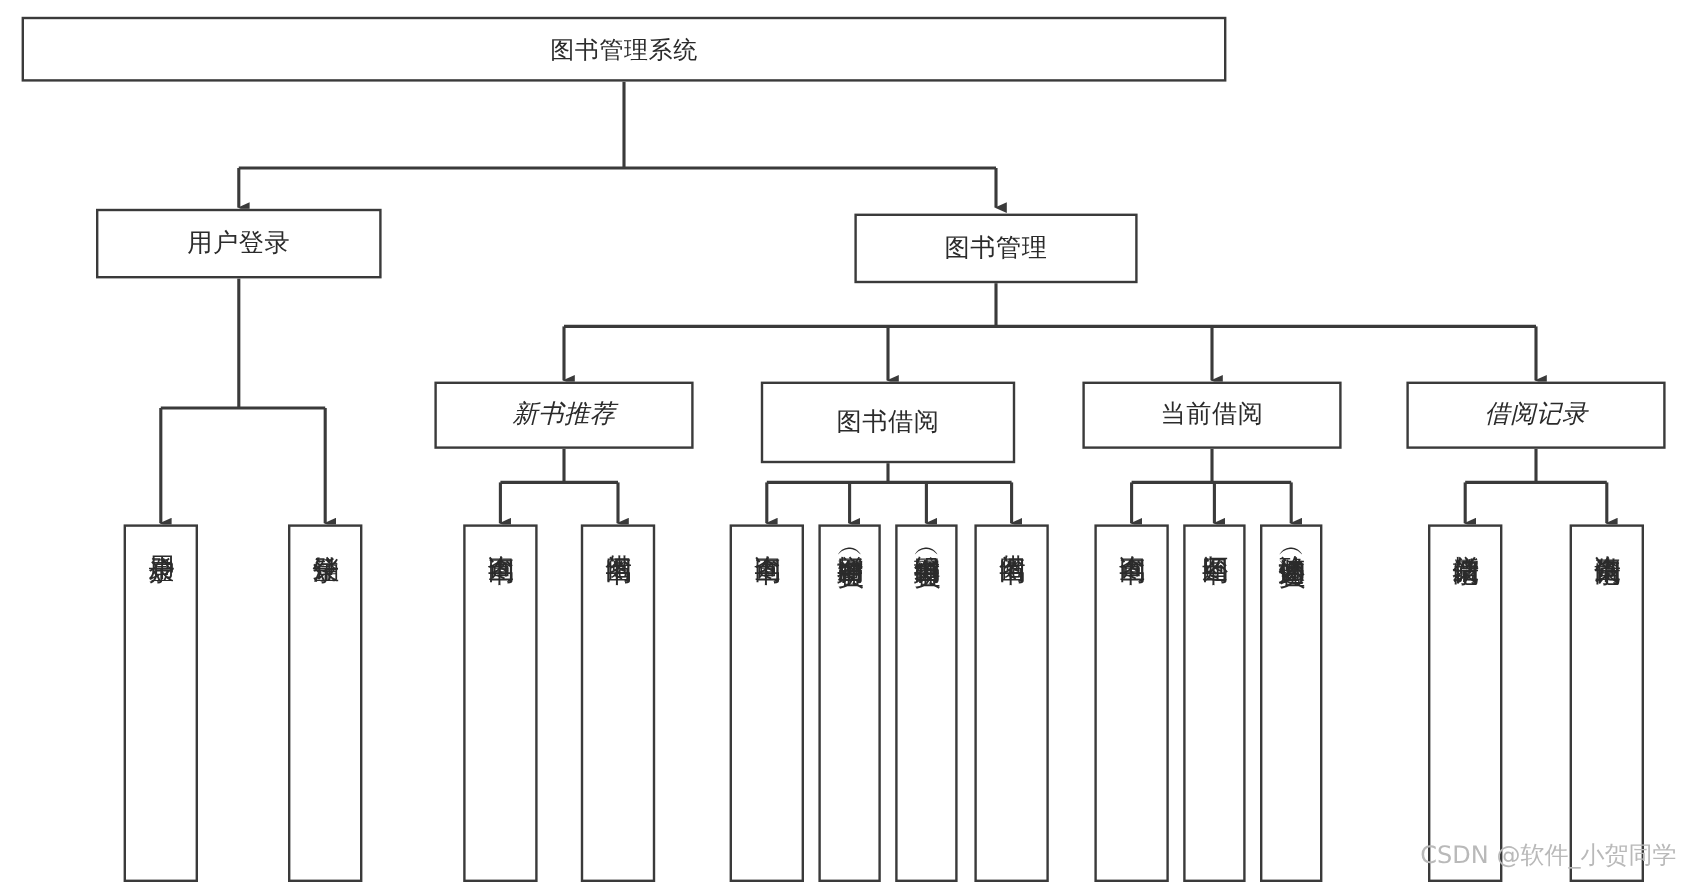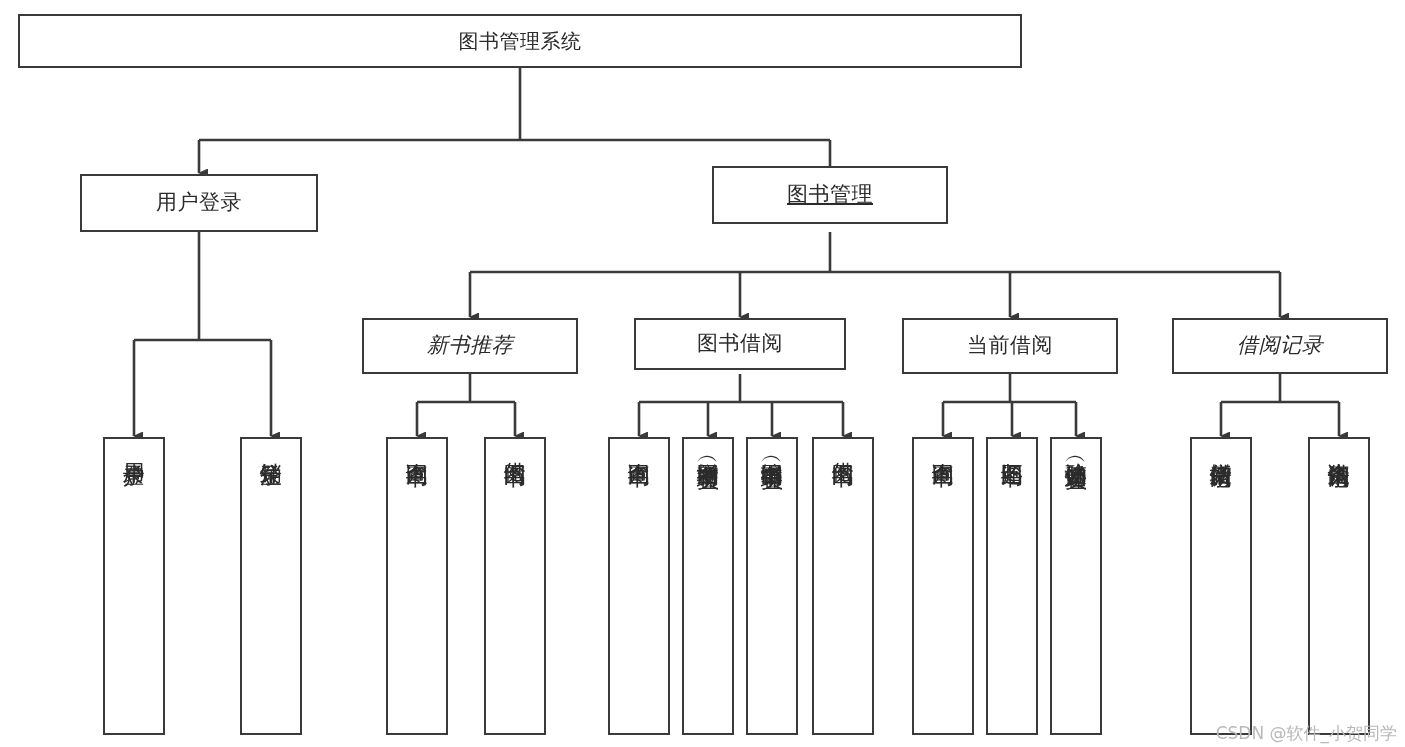--- a/index.html
+++ b/index.html
@@ -58,22 +58,22 @@
   .node.v .label {
     writing-mode: vertical-rl;
     text-orientation: upright;
     font-size: 22px;
     line-height: 1.06;
     letter-spacing: 1px;
   }
   .watermark {
     position: absolute;
     right: 8px;
-    bottom: 2px;
-    font-size: 17px;
+    bottom: 21px;
+    font-size: 20px;
     color: #b9b9b9;
     z-index: 6;
     white-space: nowrap;
     font-family: "DejaVu Sans", "Liberation Sans", sans-serif;
   }
 </style>
 </head>
 <body>
 
 <div id="canvas">
@@ -121,27 +121,27 @@
       </g>
   </svg>
 
   <div id="node-layer">
       <div class="node h l0" style="left: 18px; top: 14px; width: 1004px; height: 54px;">
         <span class="label">图书管理系统</span>
       </div>
       <div class="node h l1" style="left: 80px; top: 174px; width: 238px; height: 58px;">
         <span class="label">用户登录</span>
       </div>
-      <div class="node h l1" style="left: 712px; top: 166px; width: 236px; height: 58px; text-decoration: underline;">
+      <div class="node h l1" style="left: 712px; top: 178px; width: 236px; height: 58px;">
         <span class="label">图书管理</span>
       </div>
       <div class="node h l2" style="left: 362px; top: 318px; width: 216px; height: 56px; font-style: italic;">
         <span class="label">新书推荐</span>
       </div>
-      <div class="node h l2" style="left: 634px; top: 318px; width: 212px; height: 52px; justify-content: center;">
+      <div class="node h l2" style="left: 634px; top: 318px; width: 212px; height: 68px; justify-content: center;">
         <span class="label">图书借阅</span>
       </div>
       <div class="node h l2" style="left: 902px; top: 318px; width: 216px; height: 56px;">
         <span class="label">当前借阅</span>
       </div>
       <div class="node h l2" style="left: 1172px; top: 318px; width: 216px; height: 56px; font-style: italic;">
         <span class="label">借阅记录</span>
       </div>
       <div class="node v l3" style="left: 103px; top: 437px; width: 62px; height: 298px;">
         <span class="label">用户登录</span>

